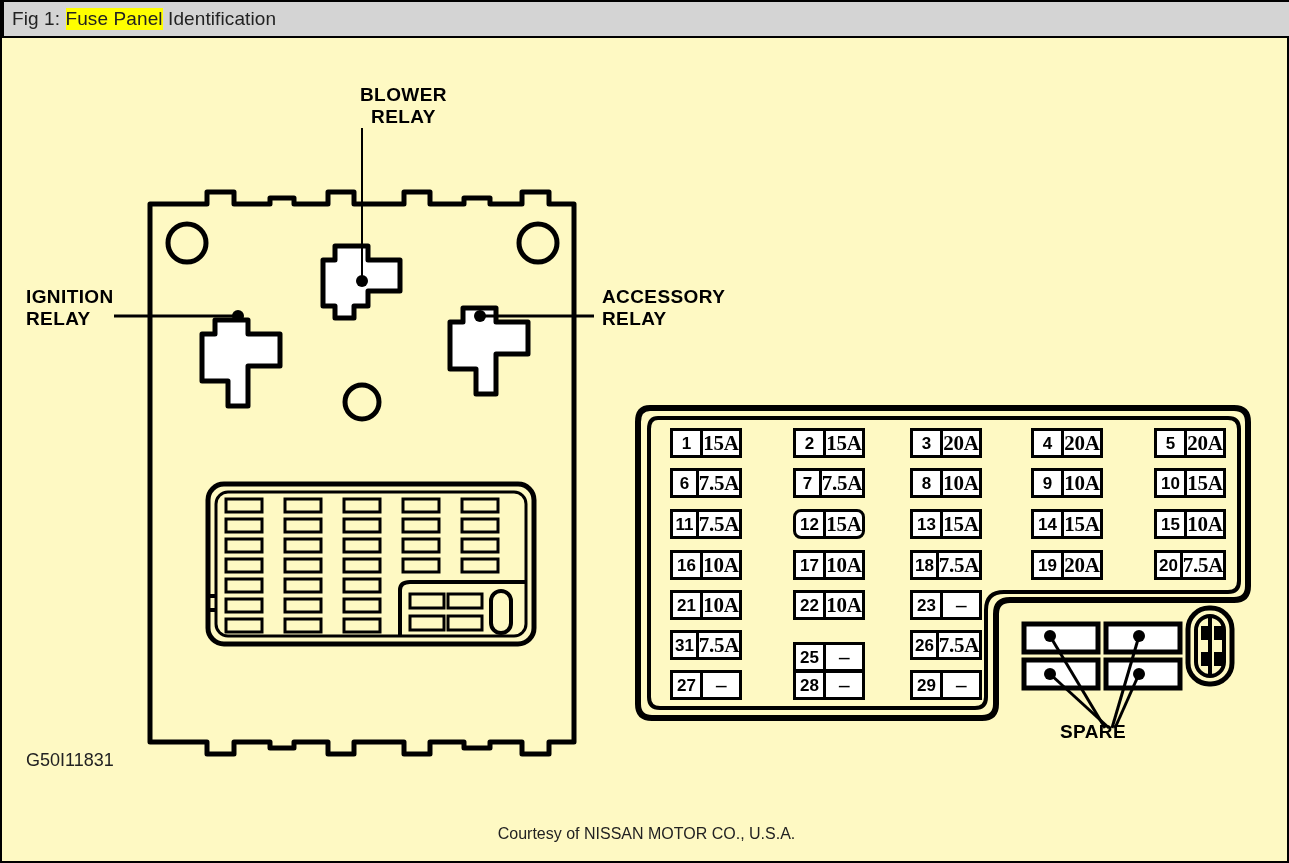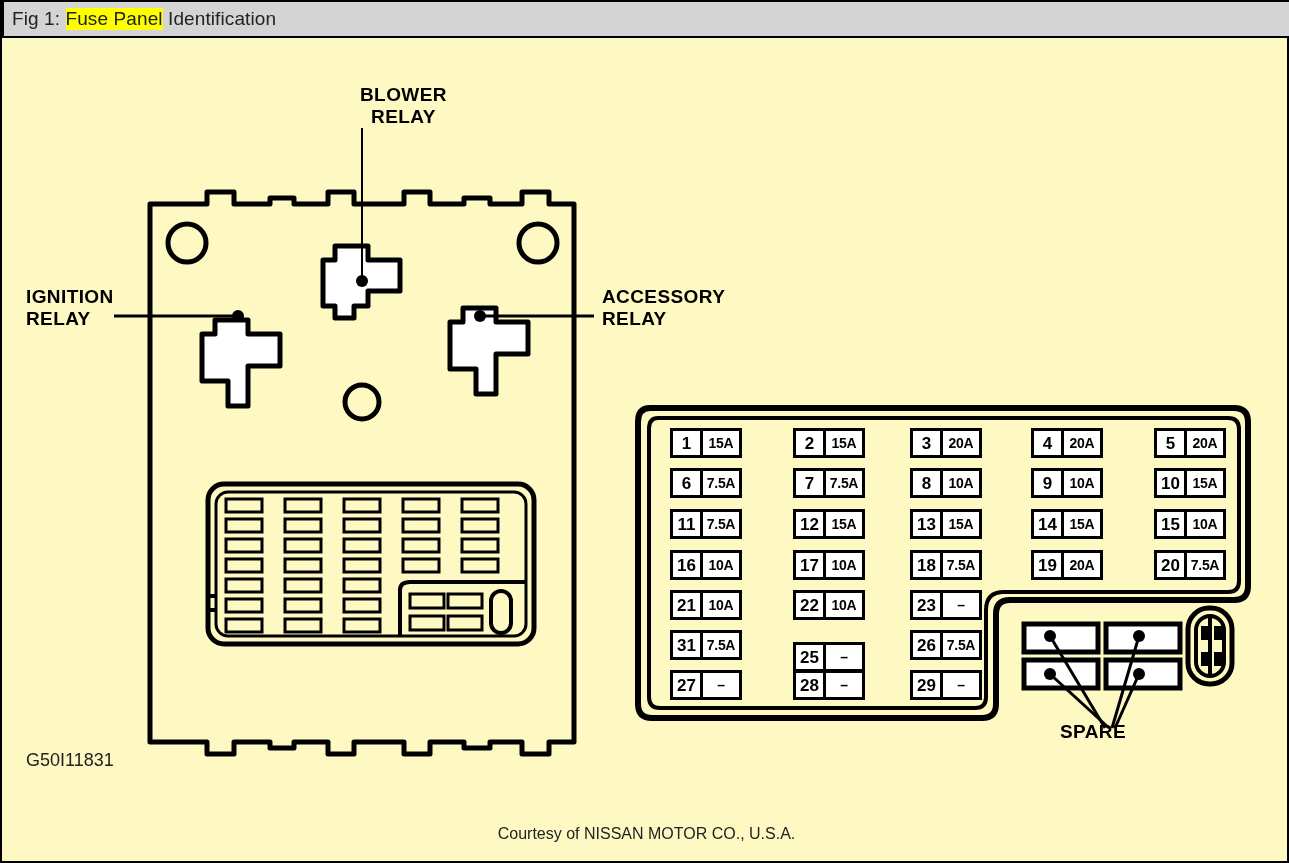--- a/index.html
+++ b/index.html
@@ -119,23 +119,23 @@
     font-size: 17px;
     line-height: 1;
     color: #000;
   }
   .fuse-amp {
     box-sizing: border-box;
     flex: 1;
     display: flex;
     align-items: center;
     justify-content: center;
-    font-family: Liberation Sans, sans-serif;
+    font-family: Liberation Serif, serif;
     font-weight: bold;
-    font-size: 14px;
+    font-size: 21px;
     line-height: 1;
     color: #000;
     letter-spacing: -0.3px;
   }
 </style>
 </head>
 <body>
 
 <div id="page-frame">
 
@@ -355,21 +355,21 @@
           <div class="fuse-amp">–</div>
         </div>
         <div class="fuse-cell" style="left: 791px; top: 390px;">
           <div class="fuse-num">2</div>
           <div class="fuse-amp">15A</div>
         </div>
         <div class="fuse-cell" style="left: 791px; top: 430px;">
           <div class="fuse-num">7</div>
           <div class="fuse-amp">7.5A</div>
         </div>
-        <div class="fuse-cell" style="left: 791px; top: 471px;">
+        <div class="fuse-cell" style="left: 791px; top: 471px; border-radius: 8px;">
           <div class="fuse-num">12</div>
           <div class="fuse-amp">15A</div>
         </div>
         <div class="fuse-cell" style="left: 791px; top: 512px;">
           <div class="fuse-num">17</div>
           <div class="fuse-amp">10A</div>
         </div>
         <div class="fuse-cell" style="left: 791px; top: 552px;">
           <div class="fuse-num">22</div>
           <div class="fuse-amp">10A</div>

